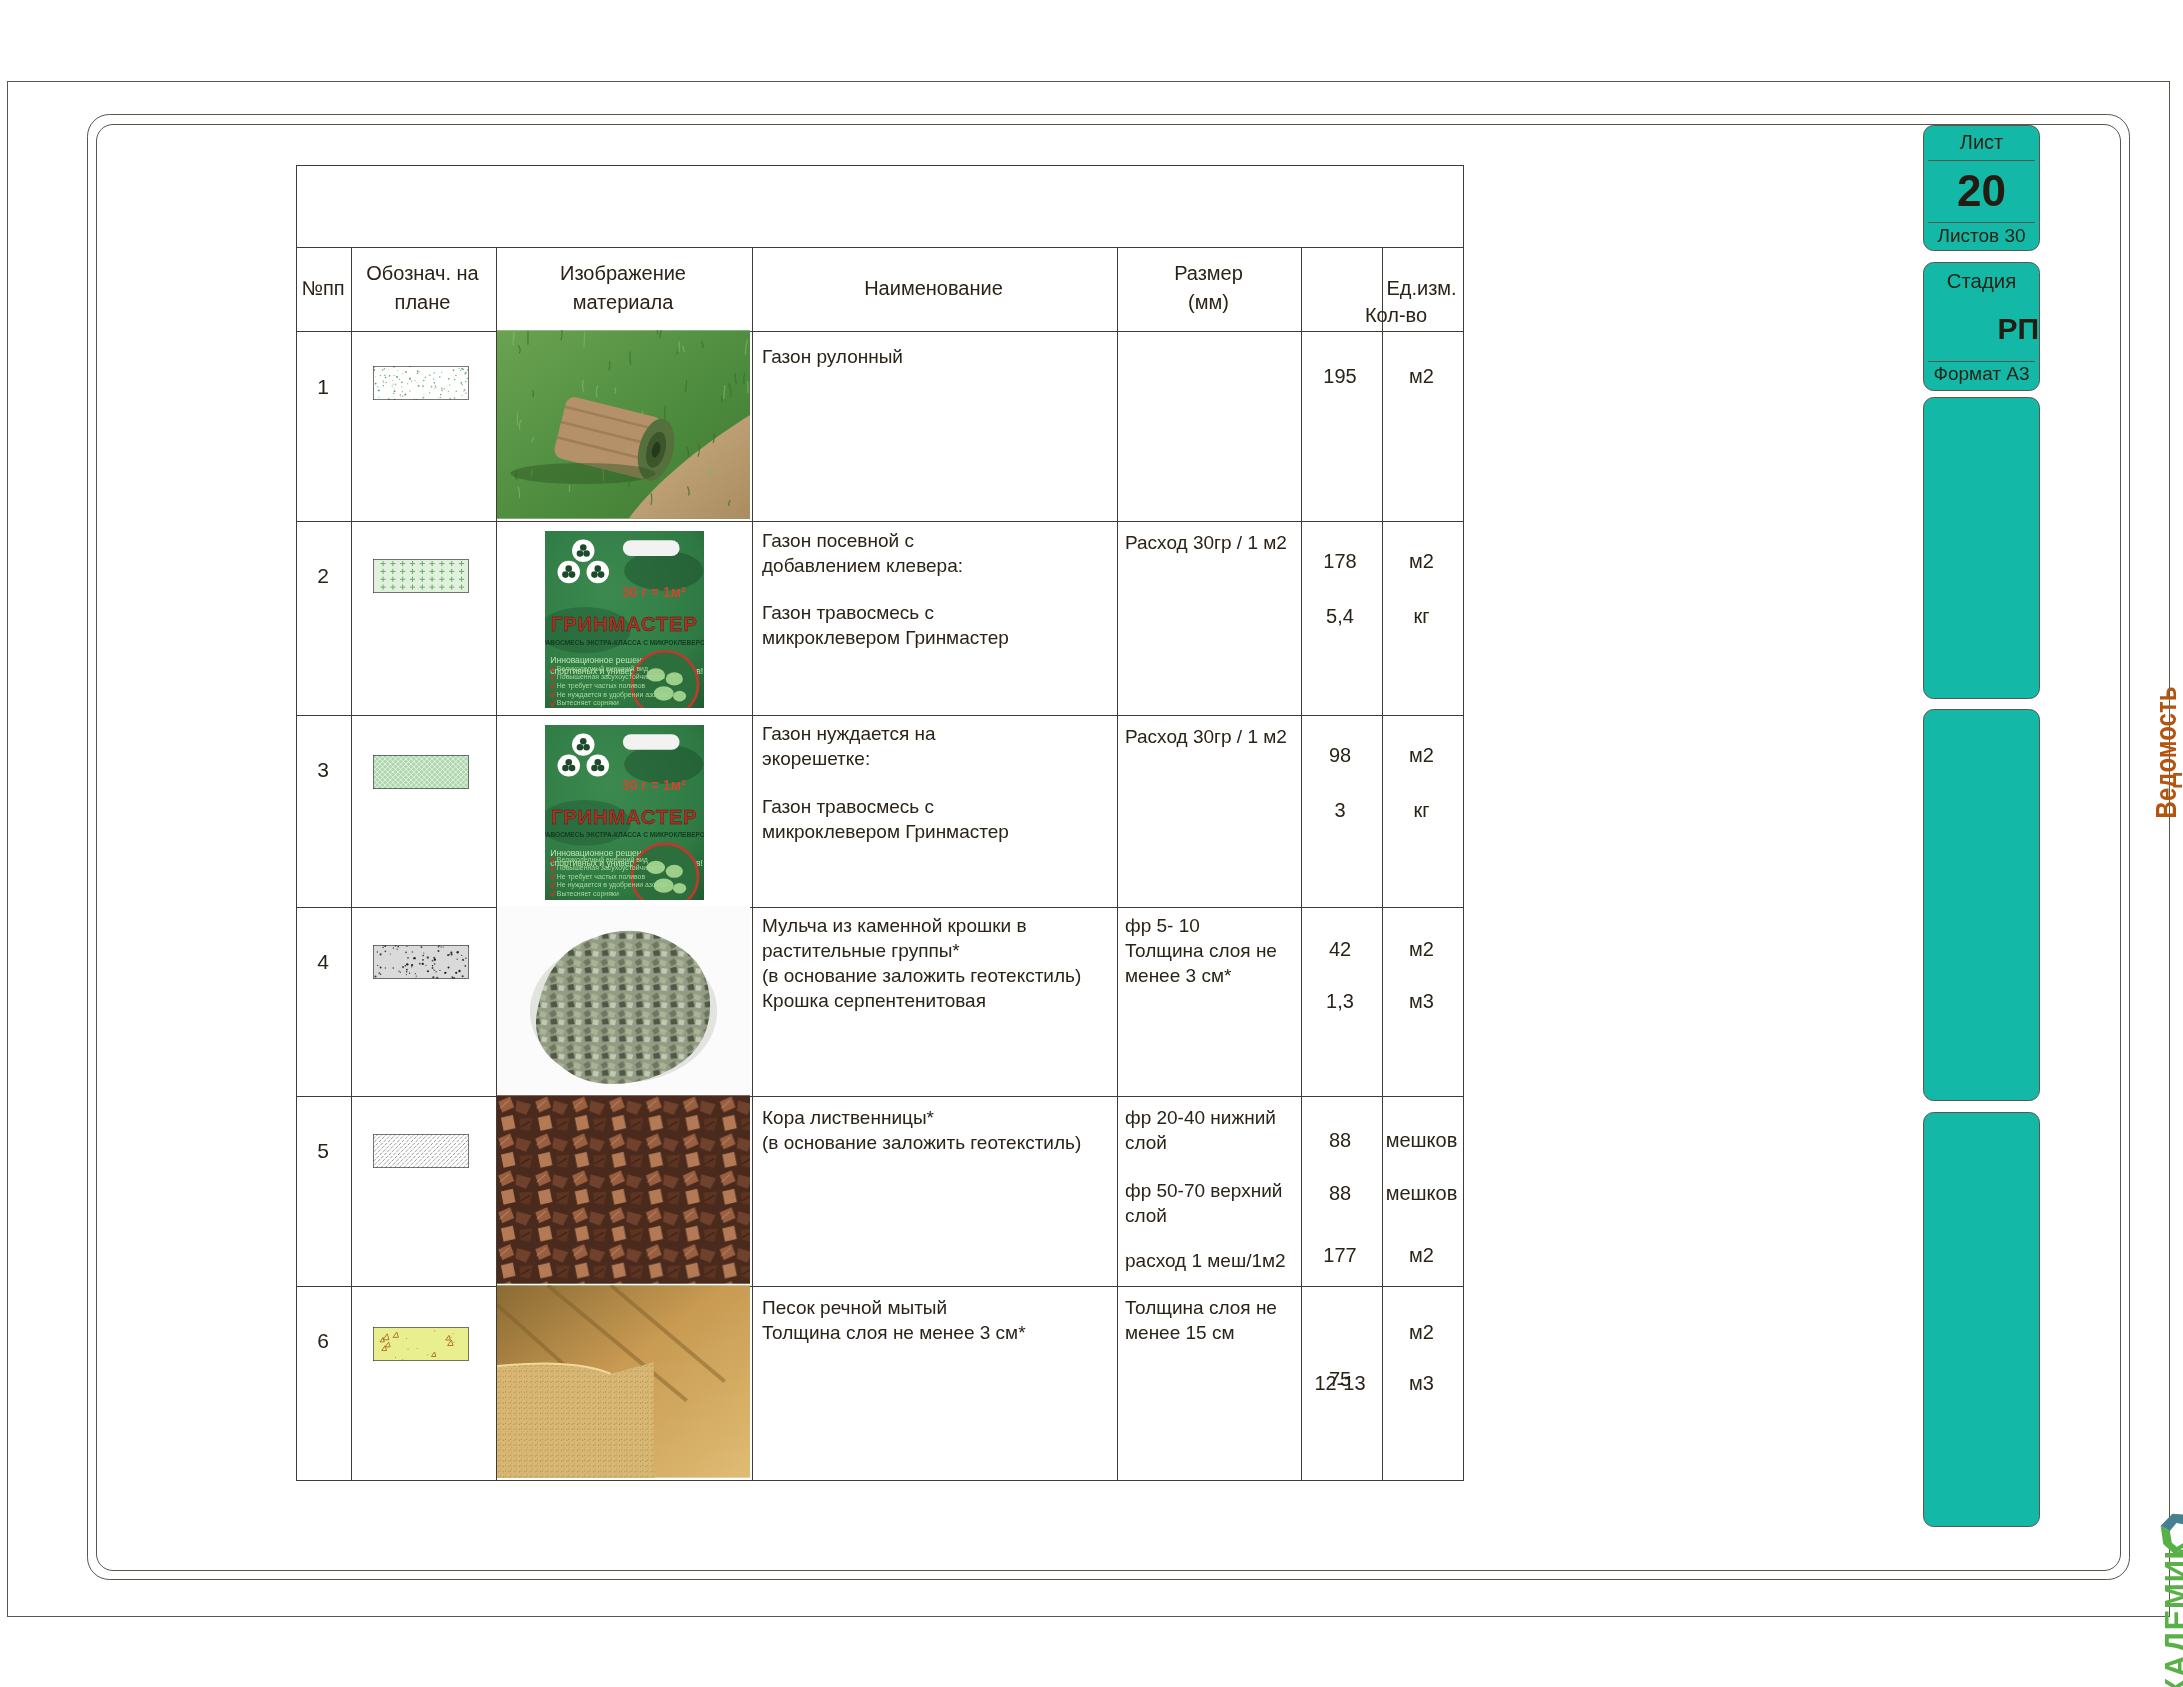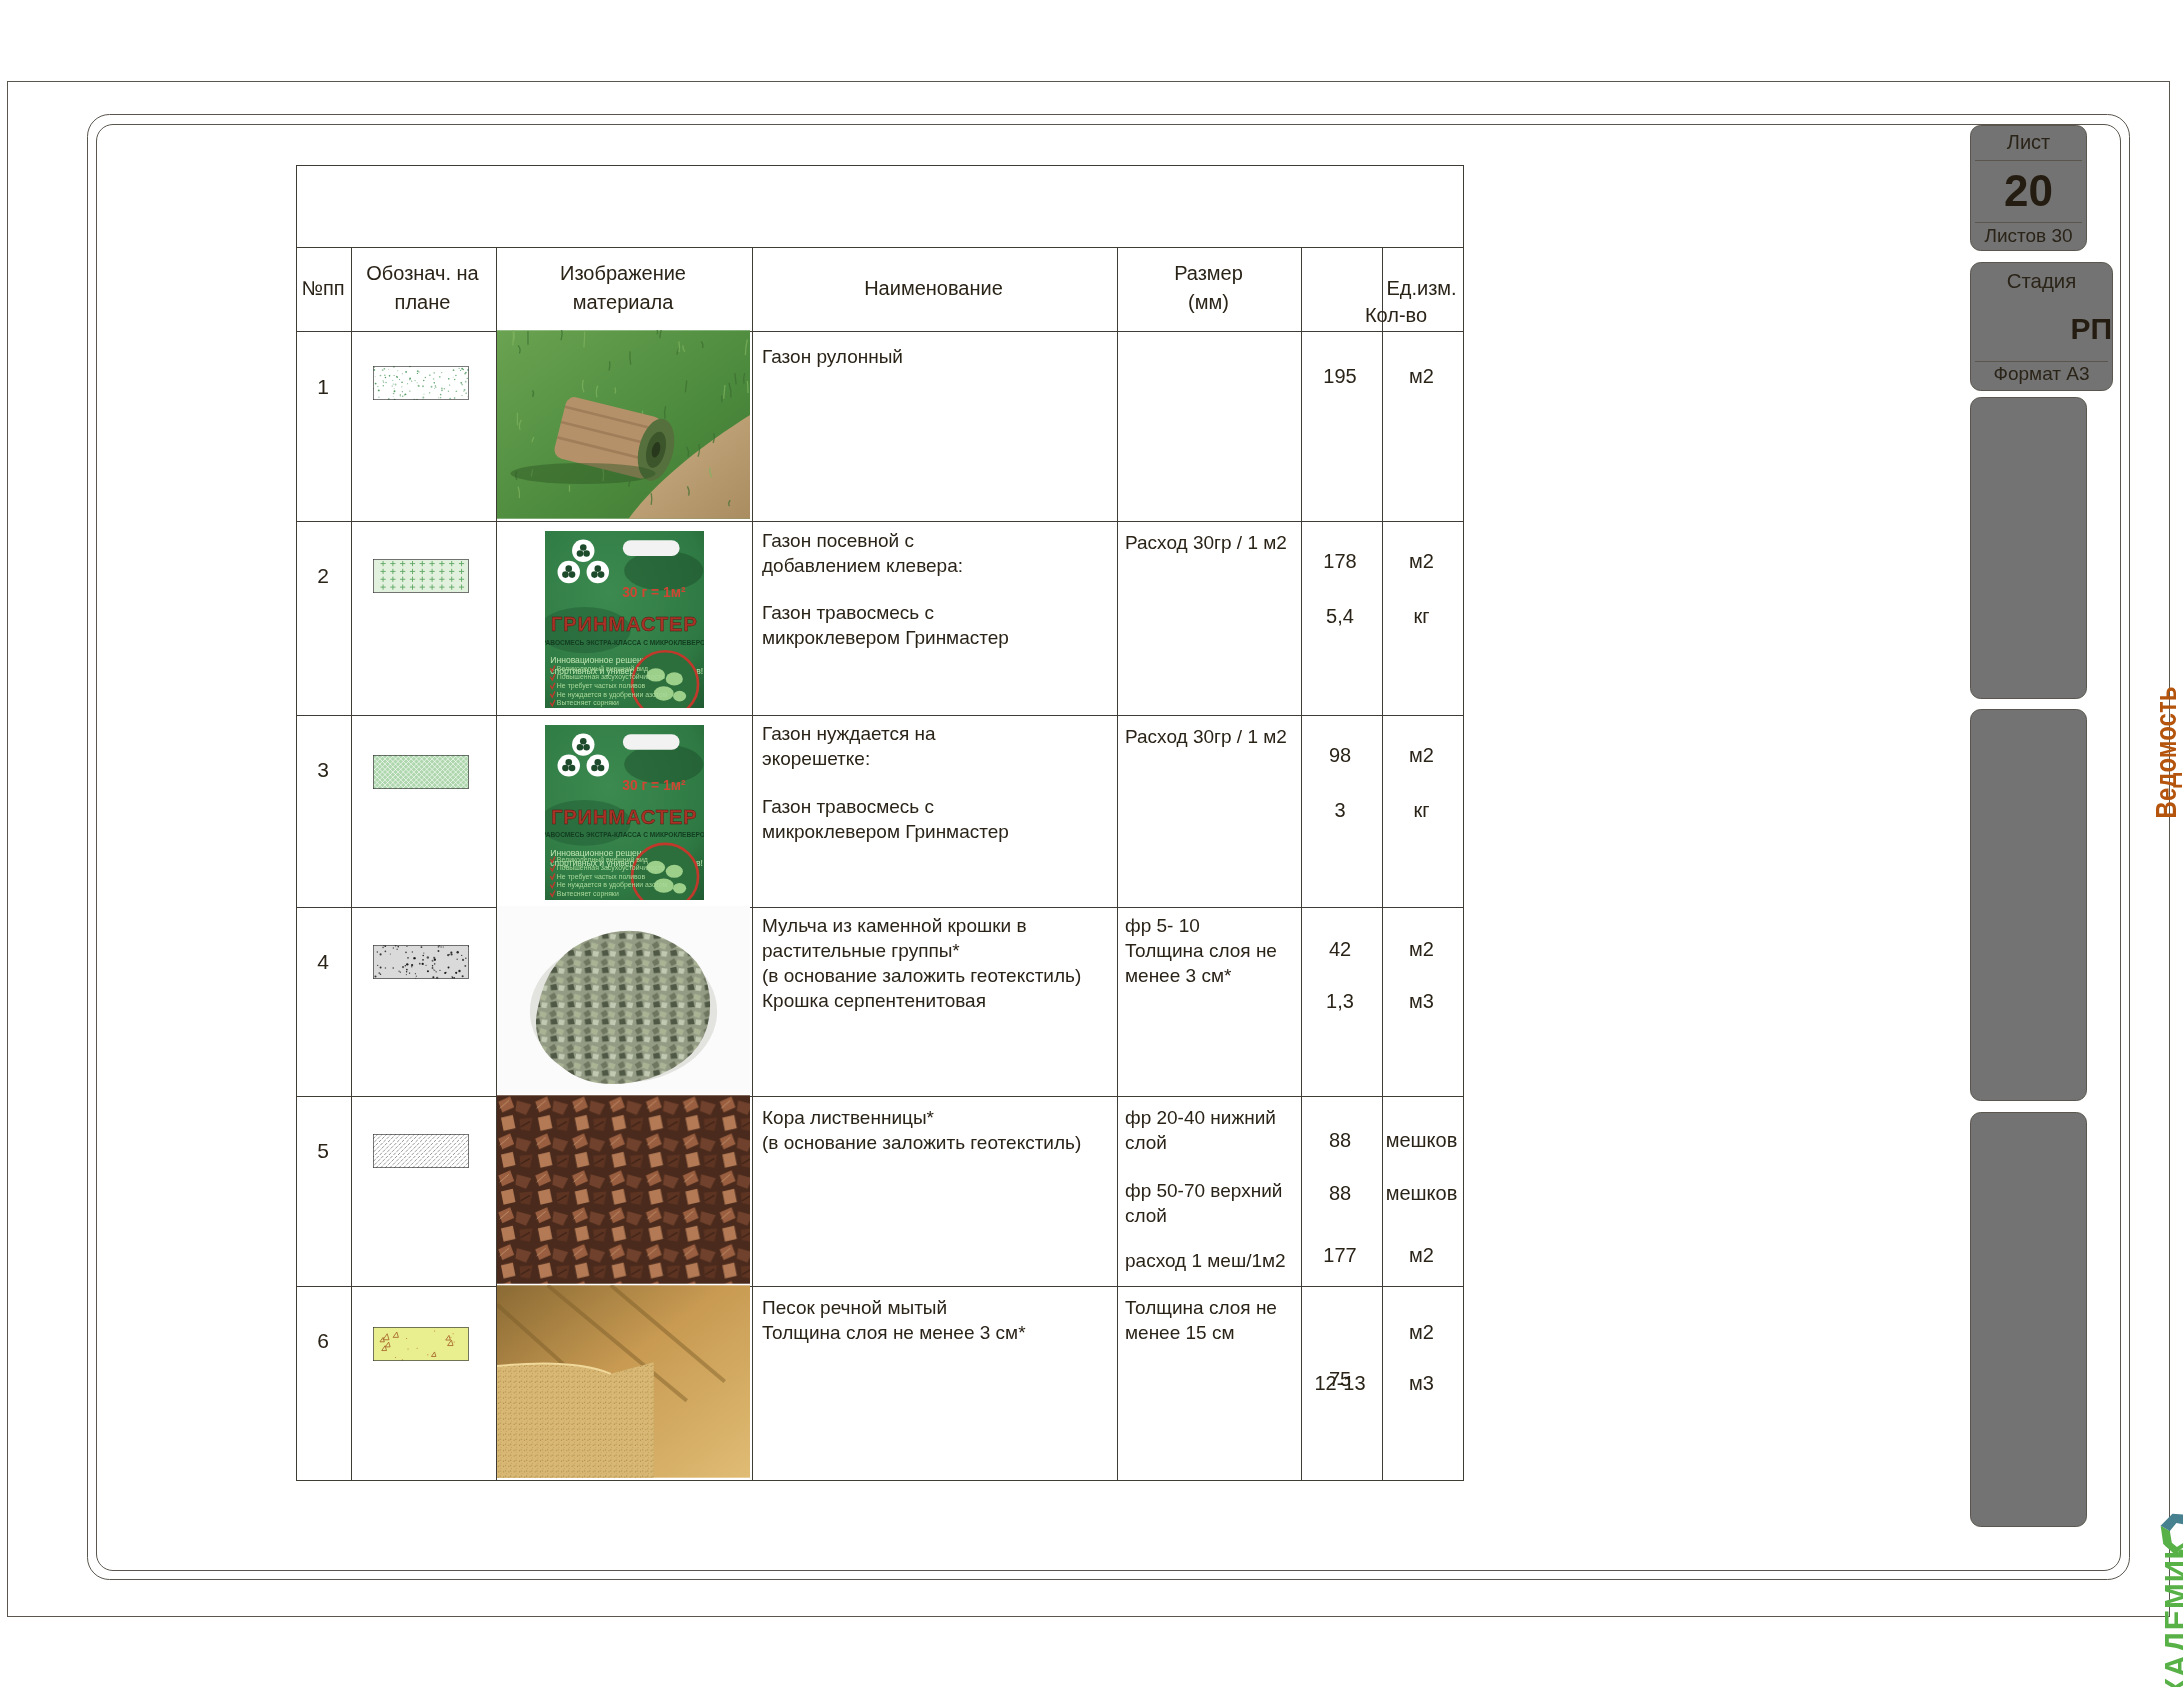--- a/index.html
+++ b/index.html
@@ -18,21 +18,21 @@
                font-size:27px;letter-spacing:4.6px;font-weight:400;}
   .hcell{position:absolute;display:flex;flex-direction:column;align-items:center;justify-content:center;
          font-size:20px;line-height:29px;text-align:center;}
   .rownum{position:absolute;font-size:21px;text-align:center;}
   .celltext{position:absolute;font-size:19px;line-height:25px;white-space:pre;}
   .qtyval{position:absolute;font-size:20px;text-align:center;}
   .sw{position:absolute;}
   .photo{position:absolute;}
   #footnote{left:310px;top:1485px;font-size:20px;}
   
-  .tb-box{position:absolute;left:1970px;width:115px;border:1.3px solid #5a564e;border-radius:10.6px;background:#737373;}
+  .tb-box{position:absolute;left:1923px;width:115px;border:1.3px solid #5a564e;border-radius:10.6px;background:#14b8a6;}
   .tb-label{position:absolute;left:0;width:100%;text-align:center;font-size:20px;color:#2a2318;}
   .tb-divider{position:absolute;left:4px;right:4px;height:1.1px;background:#5a564e;}
   .tb-big{position:absolute;left:0;width:100%;text-align:center;font-weight:800;color:#241c10;}
   .vwrap{position:absolute;transform-origin:0 0;}
   #vert-title-text{transform:rotate(-90deg) scaleX(0.8);font-weight:700;font-size:30px;line-height:51px;
                    text-align:center;color:#b5540d;padding-top:4px;}
   #region-text{transform:rotate(-90deg);display:flex;align-items:center;justify-content:center;
                font-size:22px;color:#33302c;padding-right:138px;box-sizing:border-box;}
   #brandwrap{transform:rotate(-90deg);}
   #brand-name{position:absolute;left:69px;top:9.2px;width:158px;text-align:right;color:#58b147;font-weight:800;}
@@ -738,21 +738,21 @@
 
 
   <div class="tb-box" id="box-list" style="top:125px;height:124px;">
     <div class="tb-label" style="top:5.3px;">Лист</div>
     <div class="tb-divider" style="top:34px;"></div>
     <div class="tb-big" style="top:40px;font-size:44px;">20</div>
     <div class="tb-divider" style="top:96px;"></div>
     <div class="tb-label" style="top:99px;font-size:19px;">Листов 30</div>
   </div>
 
-  <div class="tb-box" id="box-stage" style="top:262px;height:127px;padding-left:26px;">
+  <div class="tb-box" id="box-stage" style="top:262px;height:127px;">
     <div class="tb-label" style="top:6.6px;font-size:20.4px;">Стадия</div>
     <div class="tb-big" style="top:49px;font-size:30px;text-align:right;">РП</div>
     <div class="tb-divider" style="top:98px;"></div>
     <div class="tb-label" style="top:100px;font-size:19px;">Формат А3</div>
   </div>
 
   <div class="tb-box" style="top:397px;height:300px;"></div>
   <div class="vwrap" style="left:2005px;top:696px;width:375px;height:109px;">
     <div id="vert-title-text" style="width:375px;height:109px;">
       <div>Ведомость естественных и</div>

